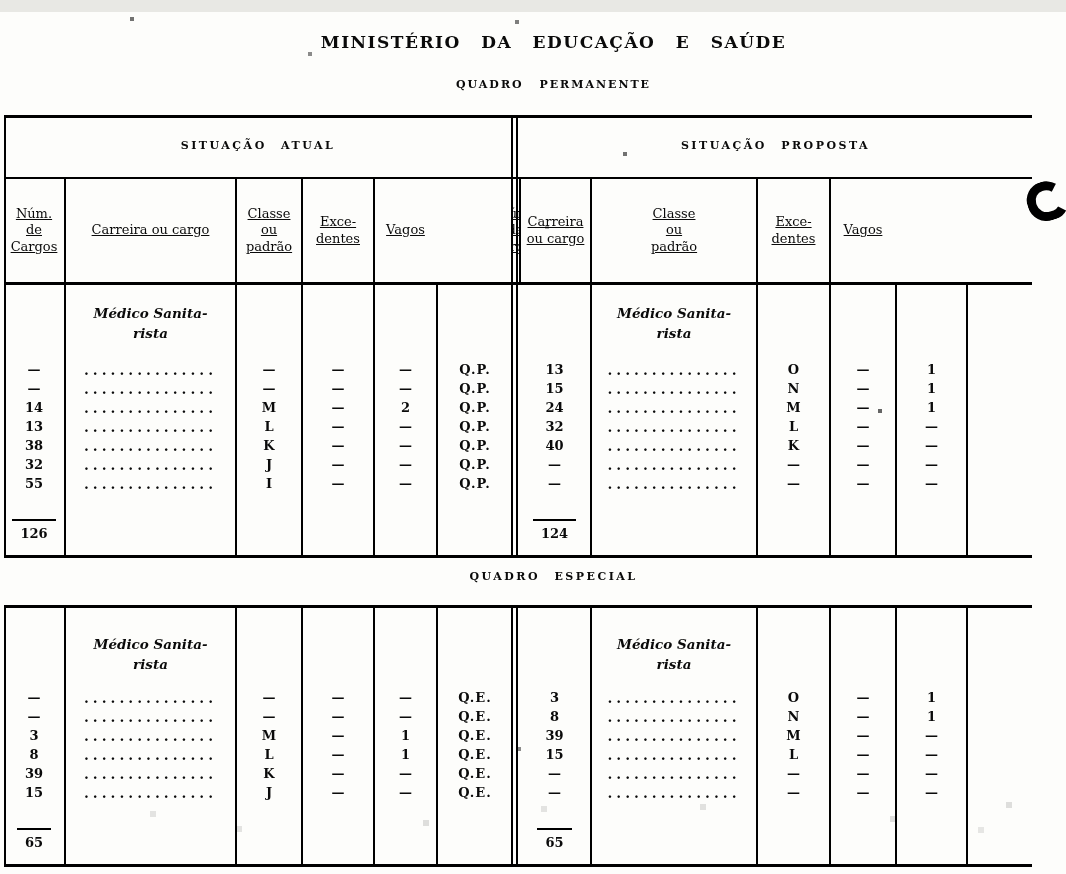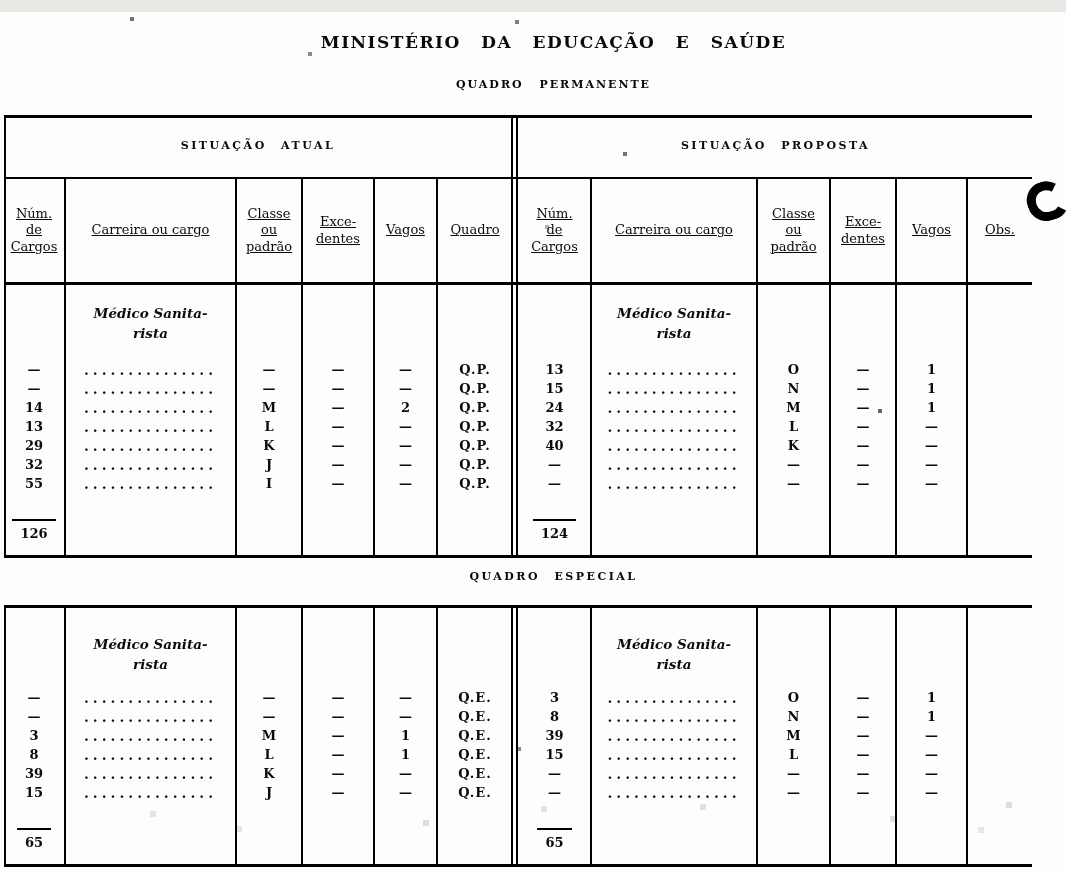--- a/index.html
+++ b/index.html
@@ -109,33 +109,31 @@
     <div class="cell hcell c0">Núm.
 de
 Cargos</div>
     <div class="cell hcell c1">Carreira ou cargo</div>
     <div class="cell hcell c2">Classe
 ou
 padrão</div>
     <div class="cell hcell c3">Exce-
 dentes</div>
     <div class="cell hcell c4">Vagos</div>
-    <div class="cell hcell c5">Quadro</div>
     <div class="cell hcell c6"></div>
     <div class="cell hcell c7">Núm.
 de
 Cargos</div>
     <div class="cell hcell c8">Carreira ou cargo</div>
     <div class="cell hcell c9">Classe
 ou
 padrão</div>
     <div class="cell hcell c10">Exce-
 dentes</div>
     <div class="cell hcell c11">Vagos</div>
-    <div class="cell hcell c12">Obs.</div>
   </div>
 
   <div class="band band1" id="band1" style="grid-template-rows:75px repeat(7, 19px) 1fr;">
       <div class="cell c0"></div>
       <div class="cell c1 group">Médico Sanita-
 rista</div>
       <div class="cell c2"></div>
       <div class="cell c3"></div>
       <div class="cell c4"></div>
       <div class="cell c5"></div>
@@ -192,21 +190,21 @@
       <div class="cell c3">—</div>
       <div class="cell c4">—</div>
       <div class="cell c5 quadro-val">Q.P.</div>
       <div class="cell c6"></div>
       <div class="cell c7">32</div>
       <div class="cell c8 leader">...............</div>
       <div class="cell c9">L</div>
       <div class="cell c10">—</div>
       <div class="cell c11">—</div>
       <div class="cell c12"></div>
-      <div class="cell c0">29</div>
+      <div class="cell c0">38</div>
       <div class="cell c1 leader">...............</div>
       <div class="cell c2">K</div>
       <div class="cell c3">—</div>
       <div class="cell c4">—</div>
       <div class="cell c5 quadro-val">Q.P.</div>
       <div class="cell c6"></div>
       <div class="cell c7">40</div>
       <div class="cell c8 leader">...............</div>
       <div class="cell c9">K</div>
       <div class="cell c10">—</div>

